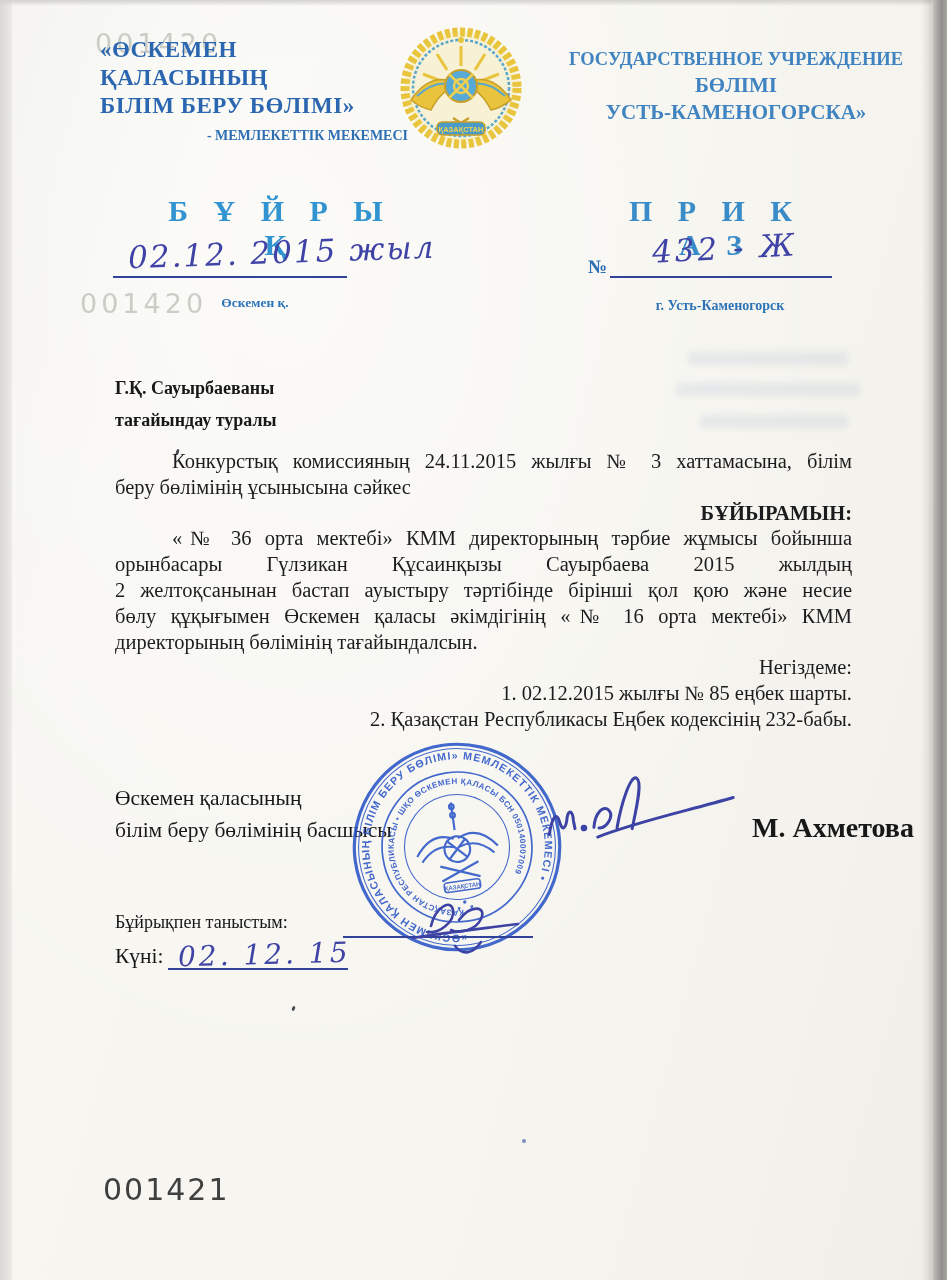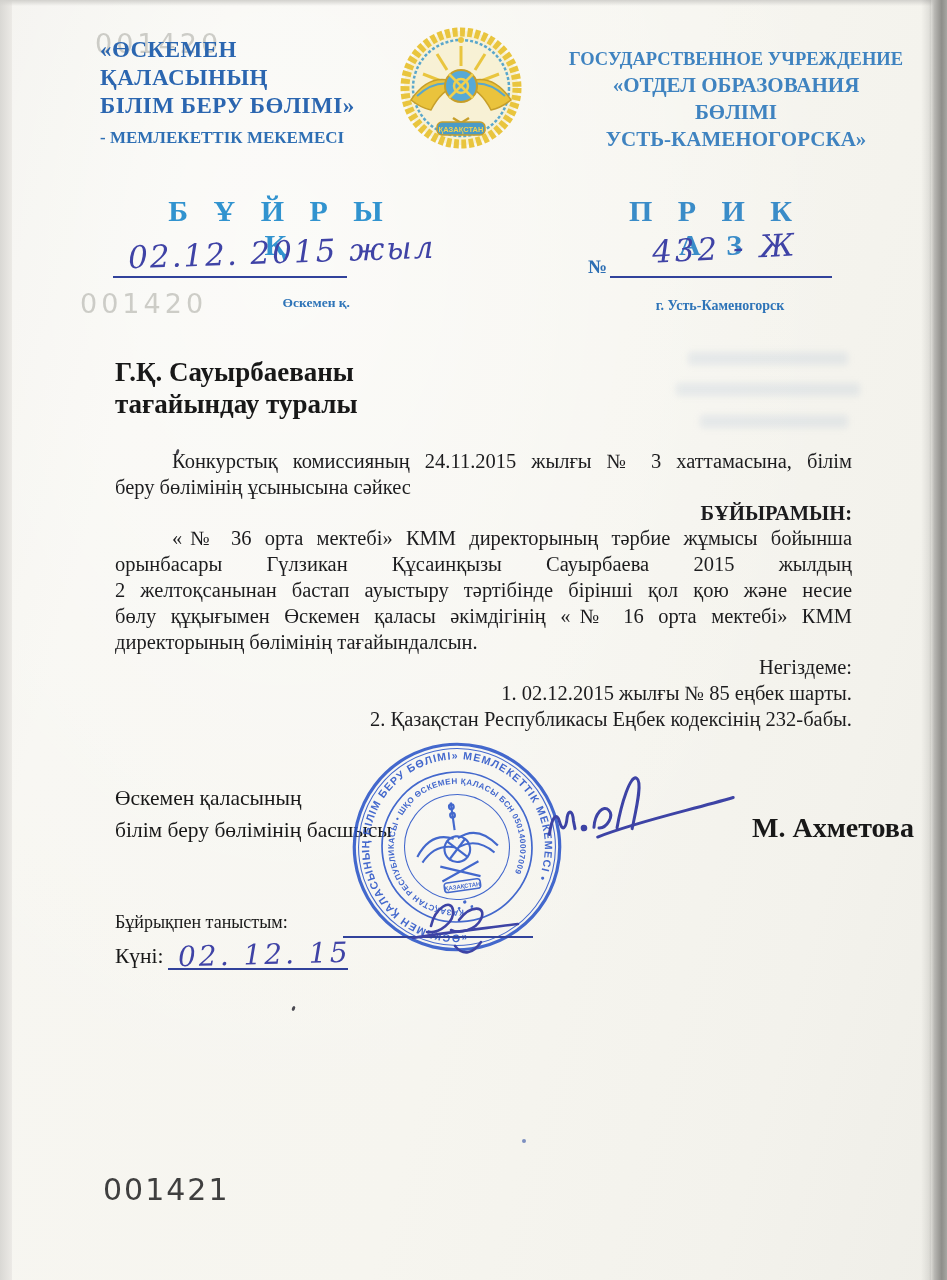--- a/index.html
+++ b/index.html
@@ -16,22 +16,22 @@
   .edge-top{position:absolute;left:0;top:0;width:947px;height:6px;
     background:linear-gradient(180deg,#d2d1cd,rgba(236,234,230,0));}
   .edge-right{position:absolute;right:0;top:0;width:18px;height:1280px;
     background:linear-gradient(90deg,rgba(210,209,205,0) 0%,#b9b8b4 30%,#8f8e8a 70%,#a7a6a2 100%);}
   .edge-right-shadow{position:absolute;right:16px;top:0;width:10px;height:1280px;
     background:linear-gradient(90deg,rgba(0,0,0,0),rgba(0,0,0,.10));}
 
   
   .org-left{position:absolute;left:100px;top:36px;width:308px;text-align:left;
     color:#2b66b0;font-weight:bold;font-size:23px;line-height:28px;letter-spacing:.5px;}
-  .org-left-sub{position:absolute;left:100px;top:128px;width:308px;text-align:left;
-    color:#2e6fb4;font-weight:bold;font-size:17px;}
+  .org-left-sub{position:absolute;left:100px;top:128px;width:308px;text-align:right;
+    color:#2e6fb4;font-weight:bold;font-size:14px;}
   .org-right{position:absolute;left:540px;top:46px;width:392px;text-align:center;
     color:#3f83c0;font-weight:bold;}
   .org-right .l0{font-size:18.5px;line-height:26px;}
   .org-right .l1,.org-right .l2,.org-right .l3{font-size:21px;line-height:27px;}
 
   .emblem{position:absolute;left:397px;top:26px;width:128px;height:128px;}
 
   
   .ghost{position:absolute;color:rgba(168,168,160,.55);font-family:"DejaVu Sans",sans-serif;
     font-size:27px;letter-spacing:4px;filter:blur(.6px);}
@@ -43,22 +43,22 @@
     color:#3193cf;font-weight:bold;font-size:30px;letter-spacing:9px;}
   .title-ru{position:absolute;left:615px;top:194px;width:200px;text-align:center;
     color:#3a8cc8;font-weight:bold;font-size:30px;letter-spacing:9px;}
   .uline{position:absolute;border-bottom:2px solid #31429b;}
   .hand{position:absolute;color:#3f43a6;font-family:"DejaVu Serif",serif;font-style:italic;
     font-weight:500;}
   .num-label{position:absolute;left:588px;top:256px;color:#2e6fb4;font-weight:bold;font-size:19px;}
   .city{position:absolute;color:#2e74b8;font-weight:bold;font-size:13.5px;}
 
   
-  .subject{position:absolute;left:115px;top:356px;color:#181818;font-weight:bold;
-    font-size:27px;line-height:32px;}
+  .subject{position:absolute;left:115px;top:372px;color:#181818;font-weight:bold;
+    font-size:18px;line-height:32px;}
   .docbody{position:absolute;left:115px;top:449px;width:737px;color:#1c1c1e;}
   .dl{font-size:20.5px;line-height:25.8px;height:25.8px;white-space:normal;}
   .jf{text-align:justify;text-align-last:justify;}
   .ind{text-indent:57px;text-align:right;}
   .bold{font-weight:bold;}
 
   
   .sig-title{position:absolute;left:115px;top:782px;color:#181818;font-weight:normal;
     font-size:21.5px;line-height:32px;}
   .sig-name{position:absolute;left:752px;top:812px;color:#181818;font-weight:bold;font-size:28px;}
@@ -97,21 +97,20 @@
 
   <div class="org-left">
     <div>«ӨСКЕМЕН</div>
     <div>ҚАЛАСЫНЫҢ</div>
     <div>БІЛІМ БЕРУ БӨЛІМІ»</div>
   </div>
   <div class="org-left-sub">- МЕМЛЕКЕТТІК МЕКЕМЕСІ</div>
 
   <div class="org-right">
     <div class="l0">ГОСУДАРСТВЕННОЕ УЧРЕЖДЕНИЕ</div>
-    <div class="l1">«ОТДЕЛ ОБРАЗОВАНИЯ</div>
     <div class="l2">БӨЛІМІ</div>
     <div class="l3">УСТЬ-КАМЕНОГОРСКА»</div>
   </div>
 
   <svg class="emblem" viewBox="0 0 128 128">
     <circle cx="64" cy="62" r="57" fill="#f6e9b6" opacity=".5"></circle>
     <circle cx="64" cy="62" r="56" fill="none" stroke="#e9c53e" stroke-width="9" stroke-dasharray="5 2.5"></circle>
     <circle cx="64" cy="62" r="48" fill="none" stroke="#5aa7cc" stroke-width="2.5" stroke-dasharray="3 2"></circle>
     <g stroke="#e9c53e" stroke-width="3">
       <line x1="64" y1="20" x2="64" y2="40"></line>
@@ -138,21 +137,21 @@
   <div class="title-kk">Б Ұ Й Р Ы Қ</div>
   <div class="title-ru">П Р И К А З</div>
 
   <div class="uline" style="left:113px;top:250px;width:234px;height:28px;"></div>
   <div class="hand" style="left:128px;top:234px;font-size:31px;transform:rotate(-2deg);letter-spacing:2px;">02.12. 2015 жыл</div>
 
   <div class="num-label">№</div>
   <div class="uline" style="left:610px;top:250px;width:222px;height:28px;"></div>
   <div class="hand" style="left:652px;top:230px;font-size:31px;transform:rotate(-3deg);letter-spacing:3px;">432 - Ж</div>
 
-  <div class="city" style="left:160px;top:295px;width:190px;text-align:right;">Өскемен қ.</div>
+  <div class="city" style="left:160px;top:295px;width:190px;text-align:center;">Өскемен қ.</div>
   <div class="city" style="left:630px;top:298px;width:180px;text-align:center;font-size:14px;">г. Усть-Каменогорск</div>
 
   <div class="subject">
     <div>Г.Қ. Сауырбаеваны</div>
     <div>тағайындау туралы</div>
   </div>
 
   <div class="docbody">
     <div class="dl jf ind">Конкурстық комиссияның 24.11.2015 жылғы № 3 хаттамасына, білім</div>
     <div class="dl">беру бөлімінің ұсынысына сәйкес</div>

